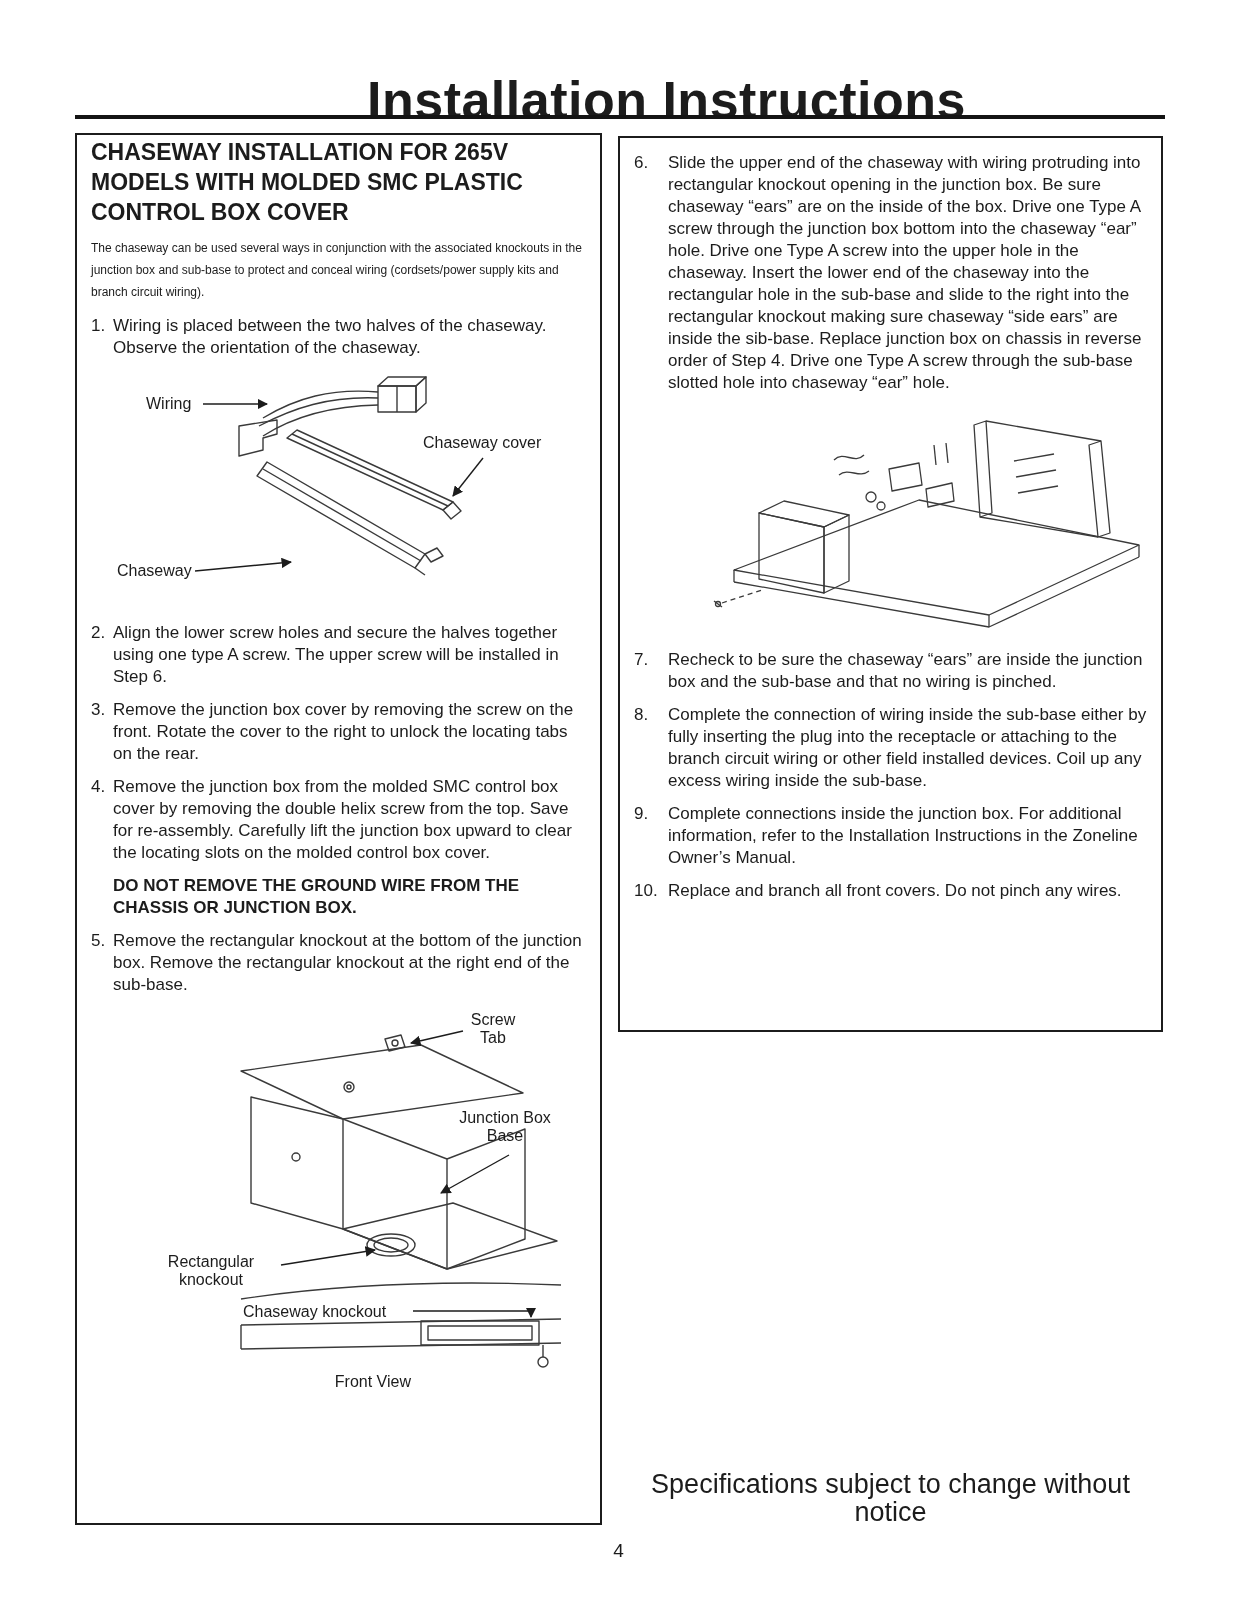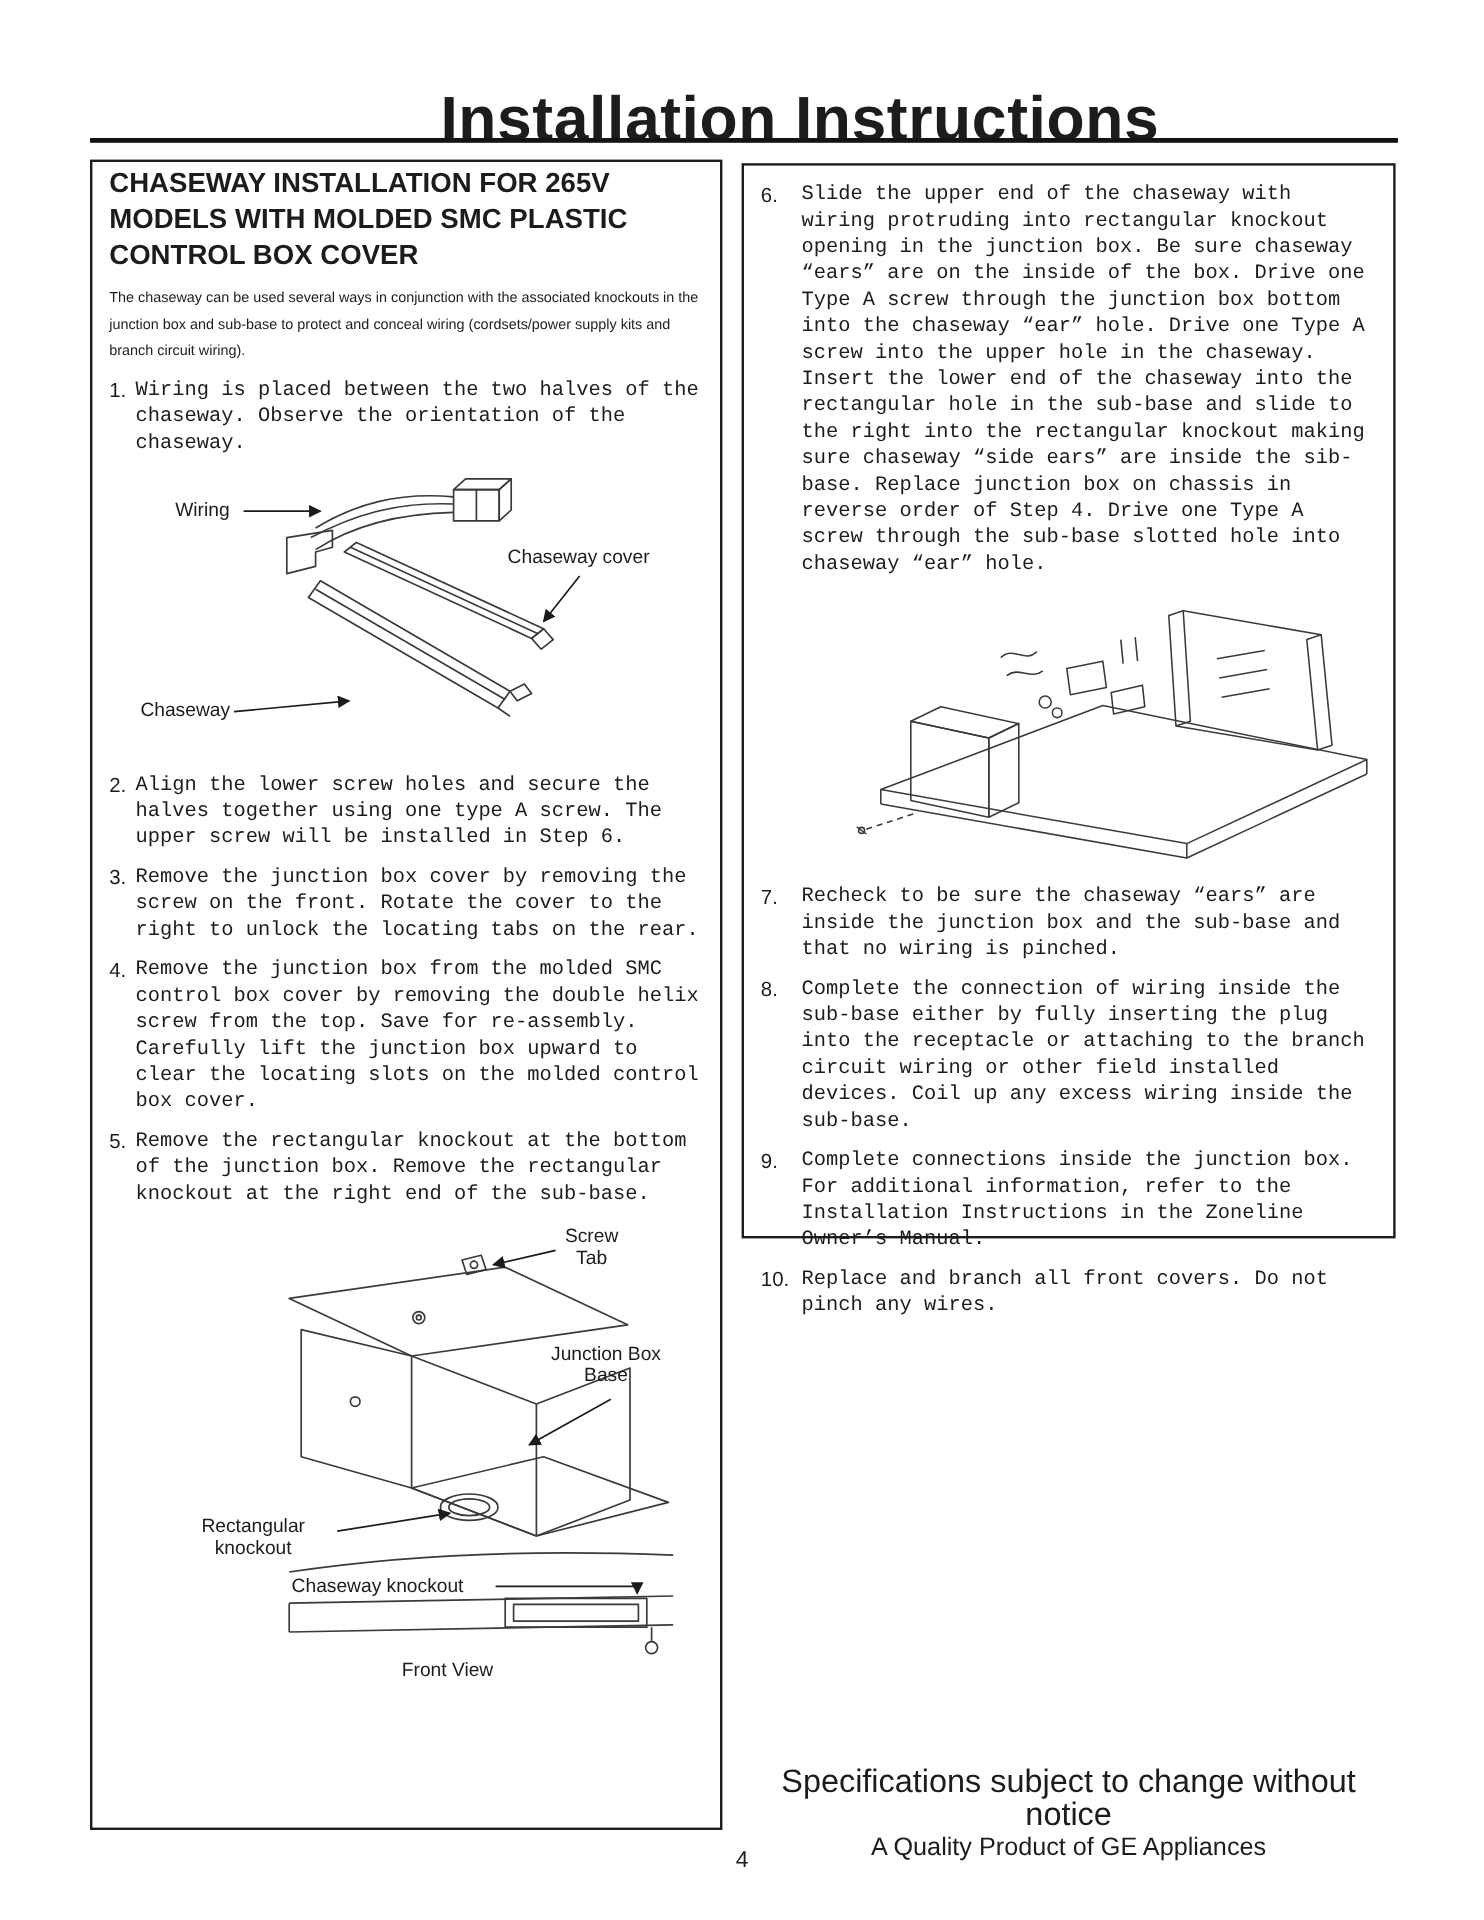--- a/index.html
+++ b/index.html
@@ -14,21 +14,21 @@
   }
   .rule { position:absolute; top:115px; left:75px; width:1090px; height:4px; background:#141414; }
   .box { position:absolute; border:2px solid #1c1c1c; box-sizing:border-box; background:#fff; }
   .left-box  { left:75px;  top:133px; width:527px; height:1392px; padding:0 14px; }
   .right-box { left:618px; top:136px; width:545px; height:896px;  padding:14px 14px; }
   .heading { font-size:23px; line-height:30px; font-weight:bold; margin:2px 0 10px 0; }
   .para { font-size:12px; line-height:22px; margin:0 0 12px 0; }
   .step { display:flex; font-size:17px; line-height:22px; margin:0 0 11px 0; }
   .step .num  { flex:0 0 22px; }
   .right-box .step .num { flex:0 0 34px; }
-  .step .stext { flex:1;font-family:Liberation Mono, monospace; }
+  .step .stext { flex:1; }
   .warning { font-size:17px; line-height:22px; font-weight:bold; margin:0 0 11px 22px; }
   .figure { position:relative; }
   .fig1 { height:238px; margin:6px 0 14px 0; }
   .fig2 { height:398px; margin:8px 0 0 0; }
   .fig3 { height:232px; margin:2px 0 12px 0; }
   .figure svg { position:absolute; left:0; top:0; }
   .fig-label { position:absolute; font-size:16px; line-height:18px; color:#1c1c1c;text-align:center; }
   .footer { position:absolute; left:618px; top:1428px; width:545px; text-align:center; }
   .footer-line1 { font-size:27px; line-height:28px; white-space:pre-wrap;margin-top:42px; }
   .footer-line2 { font-size:21px; line-height:28px; }
@@ -94,20 +94,21 @@
     <span class="stext">Align the lower screw holes and secure the halves together using one type A screw. The upper screw will be installed in Step 6.</span>
   </div>
   <div class="step">
     <span class="num">3.</span>
     <span class="stext">Remove the junction box cover by removing the screw on the front. Rotate the cover to the right to unlock the locating tabs on the rear.</span>
   </div>
   <div class="step">
     <span class="num">4.</span>
     <span class="stext">Remove the junction box from the molded SMC control box cover by removing the double helix screw from the top. Save for re-assembly. Carefully lift the junction box upward to clear the locating slots on the molded control box cover.</span>
   </div>
+  <div class="warning">DO NOT REMOVE THE GROUND WIRE FROM THE CHASSIS OR JUNCTION BOX.</div>
   <div class="step">
     <span class="num">5.</span>
     <span class="stext">Remove the rectangular knockout at the bottom of the junction box. Remove the rectangular knockout at the right end of the sub-base.</span>
   </div>
 
   <div class="figure fig2">
     <svg width="495" height="398" viewBox="0 0 495 398">
       <defs>
         <marker id="ah2" viewBox="0 0 10 10" refX="9" refY="5" markerWidth="7.5" markerHeight="7.5" orient="auto-start-reverse">
           <path d="M0,0 L10,5 L0,10 Z" fill="#1c1c1c"></path>
@@ -214,16 +215,15 @@
     <span class="stext">Complete connections inside the junction box. For additional information, refer to the Installation Instructions in the Zoneline Owner’s Manual.</span>
   </div>
   <div class="step">
     <span class="num">10.</span>
     <span class="stext">Replace and branch all front covers. Do not pinch any wires.</span>
   </div>
 </div>
 
 <div class="footer">
   <div class="footer-line1">Specifications subject to change without  notice</div>
-  <div class="footer-line2">A Quality Product of GE Appliances</div>
 </div>
 
 <div class="page-num">4</div>
 
 </body></html>

